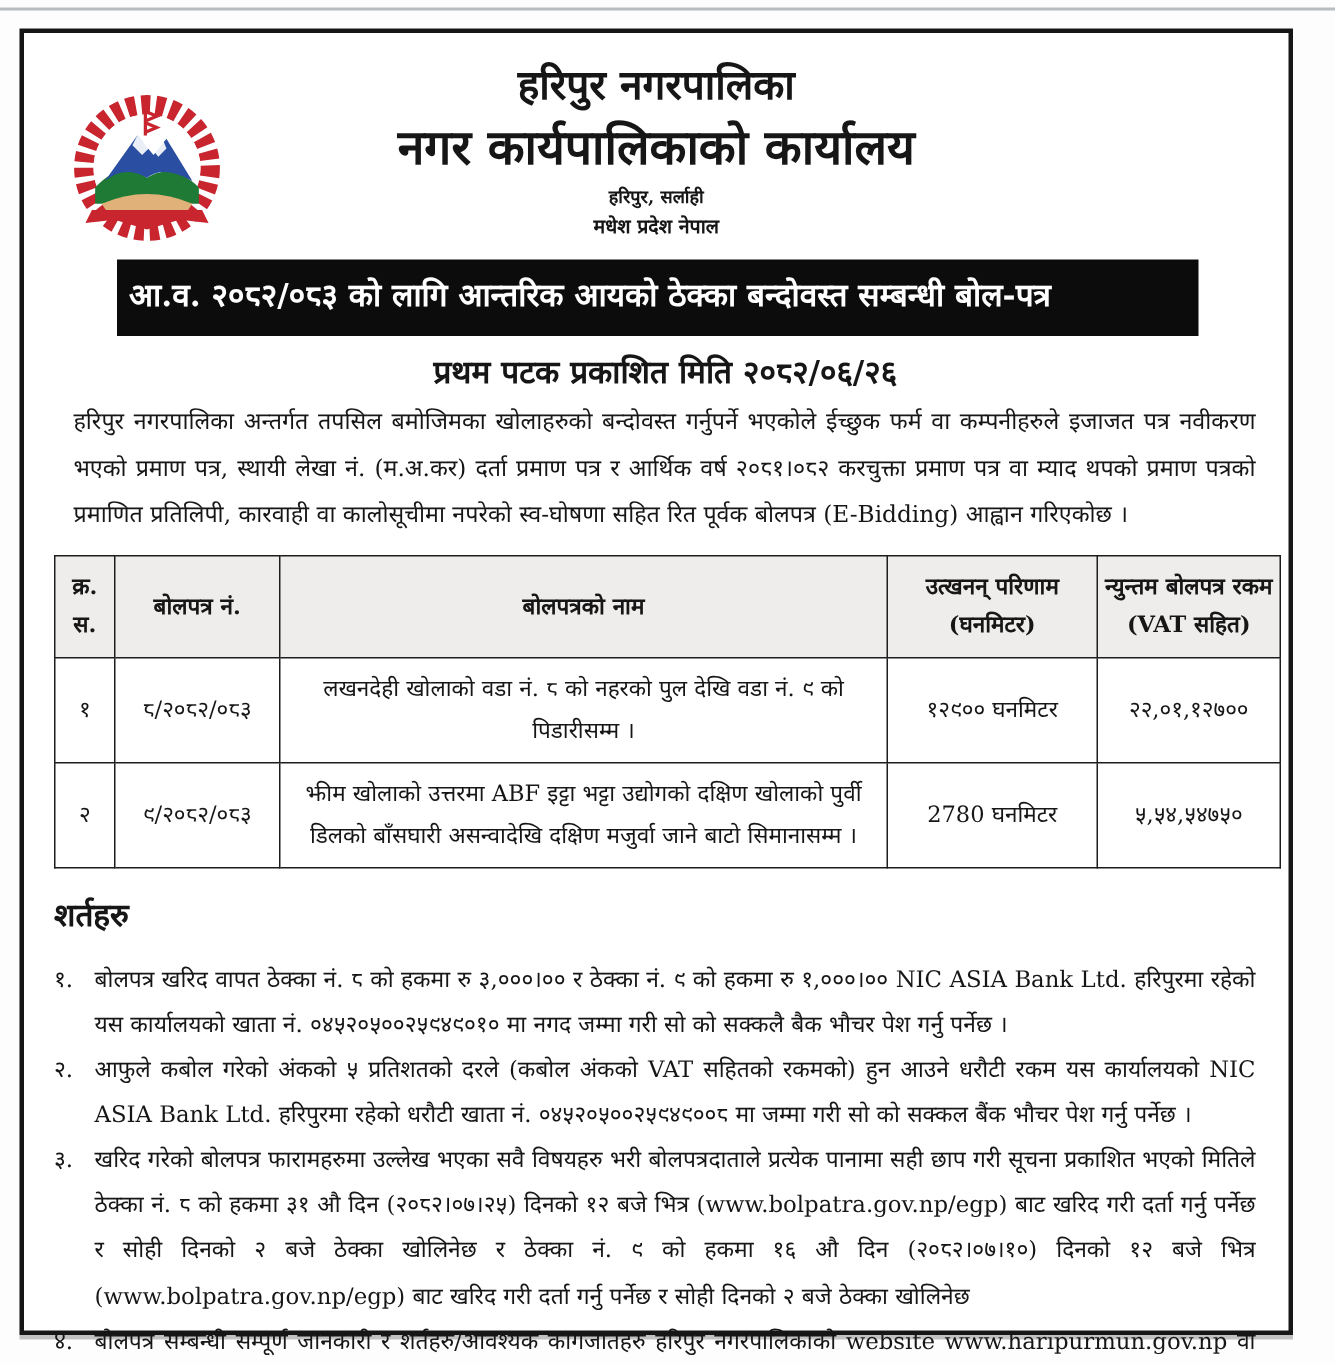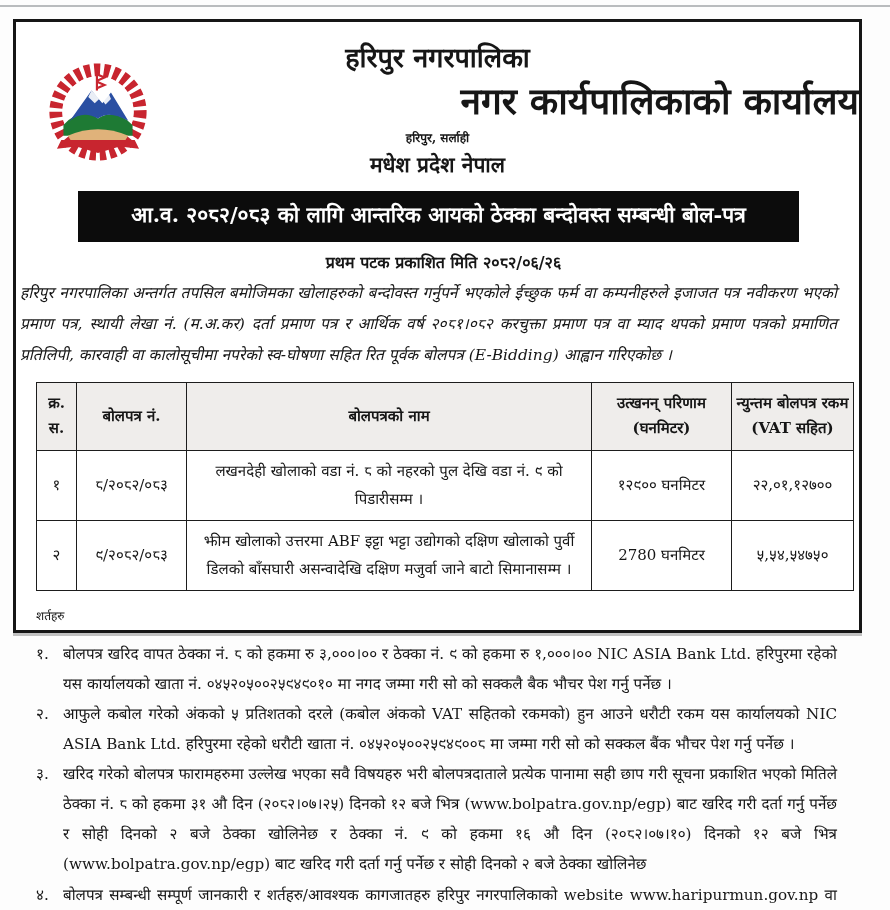--- a/index.html
+++ b/index.html
@@ -2,67 +2,67 @@
 <html lang="ne"><head>
 <meta charset="utf-8">
 <style>
   * { margin:0; padding:0; box-sizing:border-box; }
   html,body { width:890px; height:910px; background:#fdfdfd; overflow:hidden; }
   body { font-family:"DejaVu Serif","Liberation Serif",serif; color:#161616; position:relative; }
 
   .top-rule { position:absolute; top:5px; left:0; width:890px; border-top:2px solid #b9bcbe; }
 
   .sheet {
-    position:absolute; left:13px; top:19px; width:849px; height:614px;
+    position:absolute; left:13px; top:19px; width:849px; height:871px;
     background:#fff; border:3px solid #161616;
     box-shadow:0 3px 0 rgba(120,120,120,.45);
     padding:10px 0 0 0;
   }
 
   
   .header { position:relative; text-align:center; padding-top:6px; }
   .logo { position:absolute; left:28px; top:26px; width:108px; height:108px; }
   .h-muni   { font-size:27px; font-weight:bold; line-height:1.45; }
-  .h-office { font-size:37px; font-weight:bold; line-height:1.35;text-align:right; }
+  .h-office { font-size:32px; font-weight:bold; line-height:1.35; }
   .h-addr   { font-size:12px; font-weight:bold; line-height:1.9; }
-  .h-prov   { font-size:21px; font-weight:bold; line-height:1.4; }
+  .h-prov   { font-size:13px; font-weight:bold; line-height:1.4; }
 
   
   .banner {
     margin:12px 60px 0 62px; background:#0c0c0c; color:#ffffff;
-    text-align:center; padding:8px 8px 10px;
+    padding:8px 8px 10px;
   }
   .banner .l1 { font-size:21px; font-weight:bold; line-height:1.55; }
   .banner .l2 { font-size:22px; font-weight:bold; line-height:1.5; }
 
-  .pubdate { text-align:center; font-weight:bold; font-size:16px; margin-top:9px;padding-left:12px; }
+  .pubdate { text-align:center; font-weight:bold; font-size:21px; margin-top:9px;padding-left:12px; }
 
   .intro {
-    margin:5px 22px 0 4px; font-size:15.5px; line-height:2.0;
-    text-align:justify; text-justify:inter-word;font-style:italic;
+    margin:5px 22px 0 33px; font-size:15.5px; line-height:2.0;
+    text-align:justify; text-justify:inter-word;
   }
 
   
   table.tender {
     border-collapse:collapse; margin:11px 22px 16px 20px;
     width:807px; table-layout:fixed; font-size:15px;
   }
   table.tender th, table.tender td {
     border:1.6px solid #1d1d1d; text-align:center; vertical-align:middle;
     padding:6px 5px; line-height:1.9;
   }
   table.tender th { background:#efedeb; font-weight:bold; line-height:1.7; padding:8px 4px; }
   .c-sn  { width:40px; }
   .c-no  { width:110px; }
   .c-name{ width:405px; }
   .c-qty { width:140px; }
   .c-amt { width:122px; }
 
   
-  .terms-heading { margin:13px 22px 15px 20px; font-weight:normal; font-size:12px; }
+  .terms-heading { margin:13px 22px 15px 20px; font-weight:bold; font-size:21px; }
   .terms { margin:2px 22px 0 20px; font-size:15.2px; }
   .term { display:flex; align-items:flex-start; }
   .term .no { flex:0 0 27px; line-height:1.98; }
   .term .tx { flex:1; text-align:justify; text-justify:inter-word; line-height:1.98; }
 </style>
 </head>
 <body>
 
 <div class="top-rule"></div>
 

